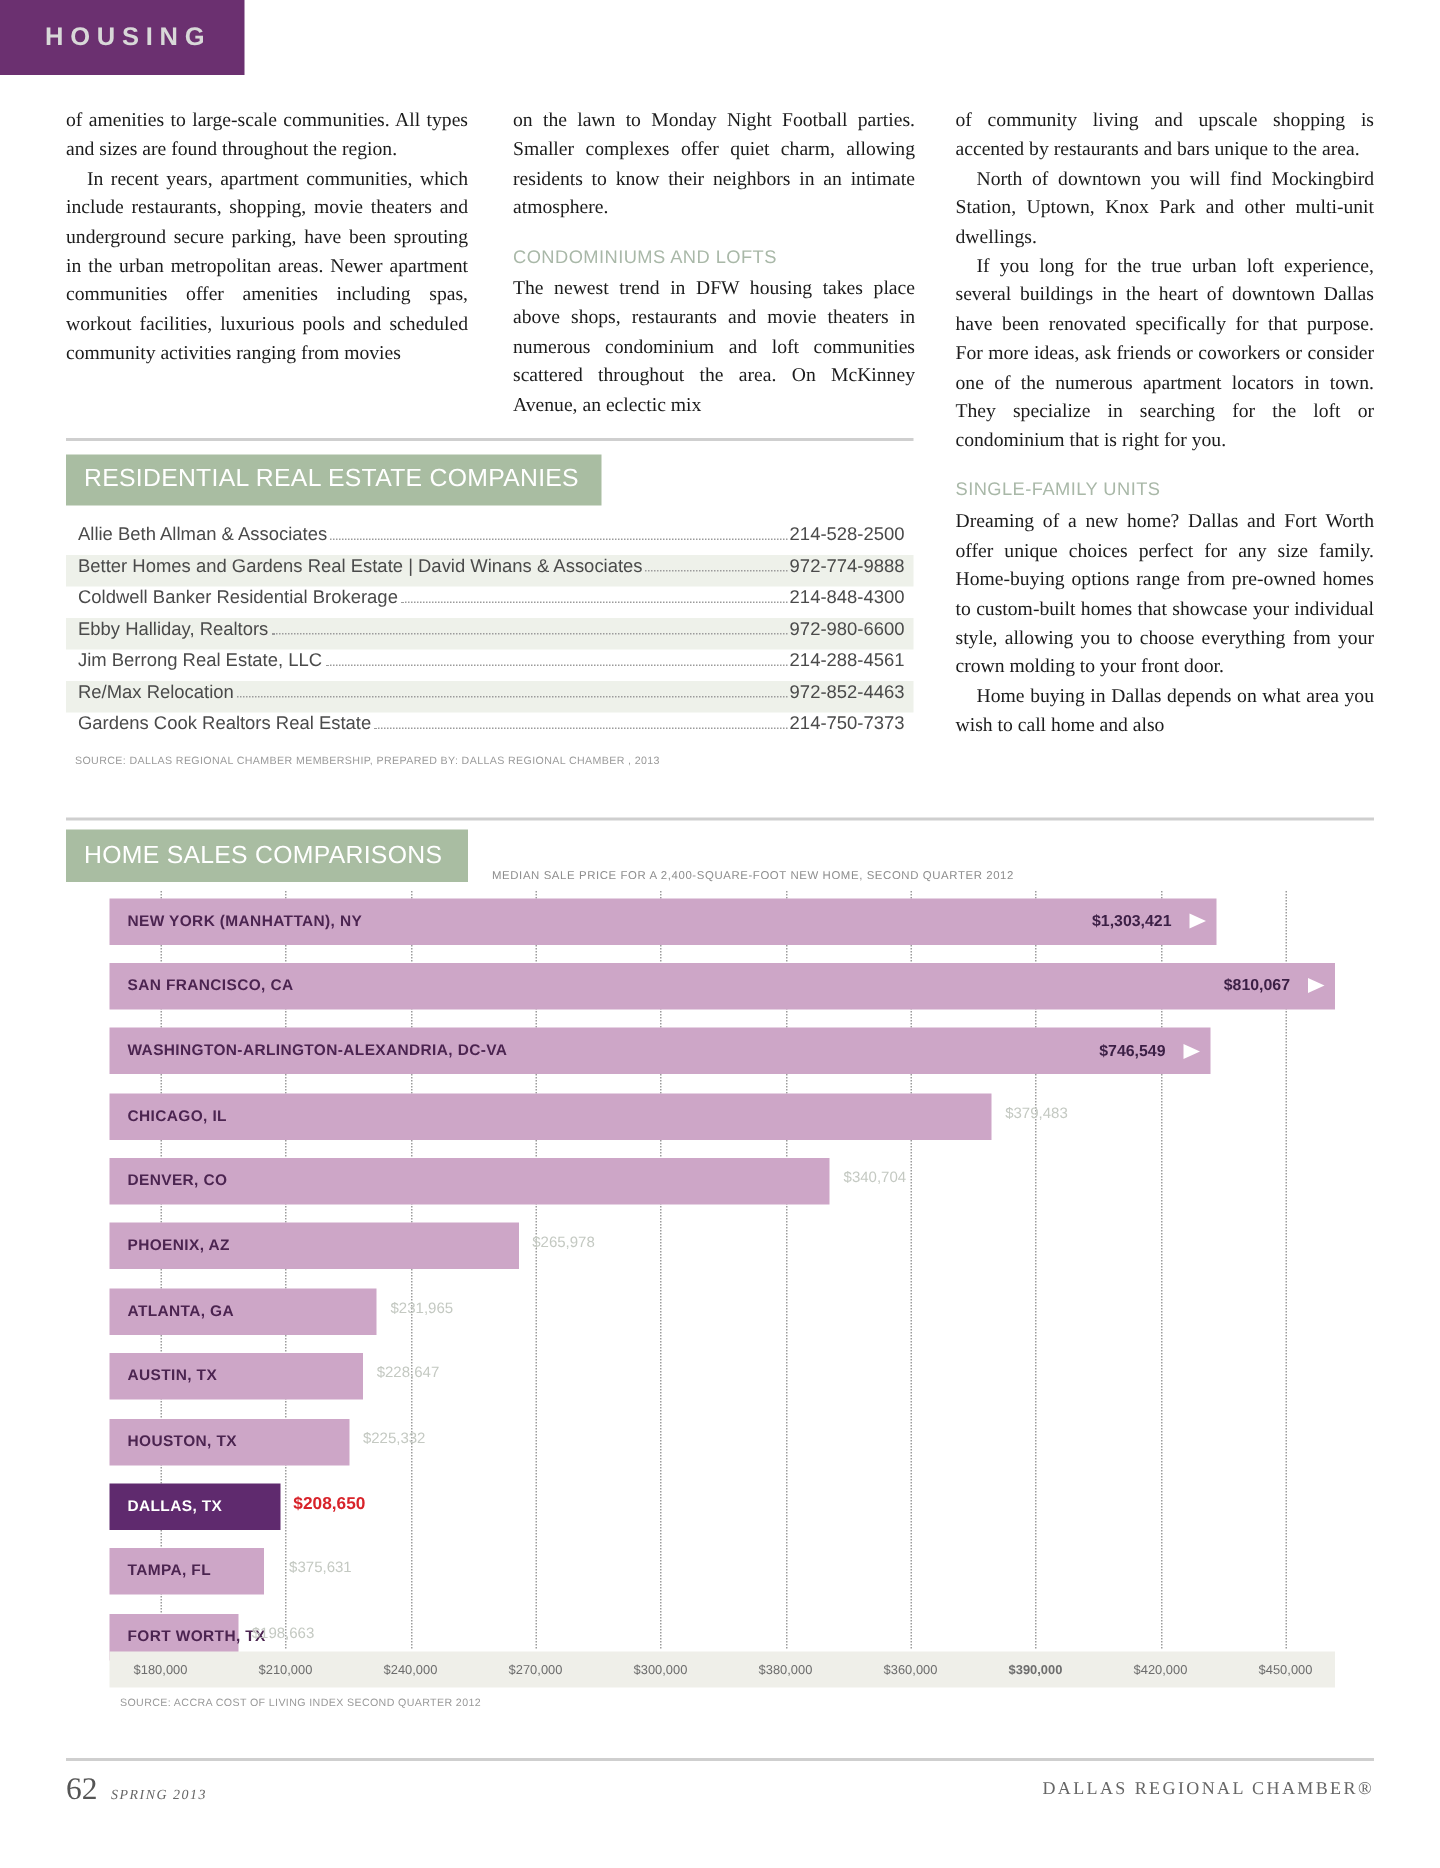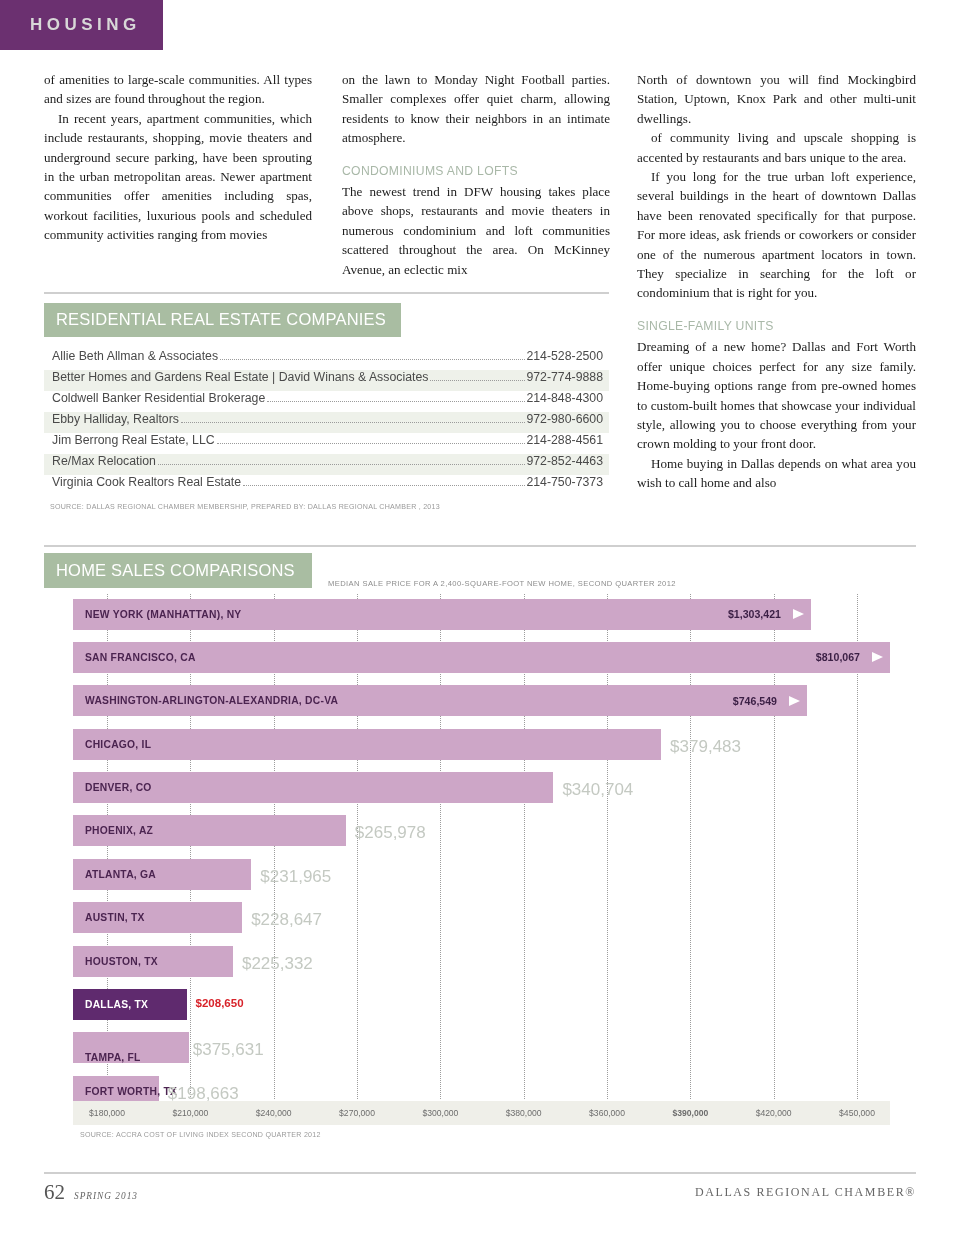--- a/index.html
+++ b/index.html
@@ -133,21 +133,21 @@
   .bar-arrow {
     position: absolute; right: 7px; top: 50%;
     transform: translateY(-50%);
     width: 0; height: 0;
     border-top: 5px solid transparent;
     border-bottom: 5px solid transparent;
     border-left: 11px solid #ffffff;
   }
   .bar-value-out {
     position: absolute; top: 13px;
-    font-size: 17px; color: #c4c9c2; white-space: nowrap;
+    font-size: 10px; color: #c4c9c2; white-space: nowrap;
   }
   .bar-value-out.red { color: #d8232a; font-weight: bold; font-size: 11.5px; }
 
   .axis {
     position: absolute; left: 29px; top: 507px;
     width: 817px; height: 24px; background: #efefe9;
   }
   .tick {
     position: absolute; top: 7px;
     font-size: 8.6px; color: #6d6d6d;
@@ -200,22 +200,22 @@
       <p>In recent years, apartment communities, which include restaurants, shopping, movie theaters and underground secure parking, have been sprouting in the urban metropolitan areas. Newer apartment communities offer amenities including spas, workout facilities, luxurious pools and scheduled community activities ranging from movies</p>
     </div>
 
     <div class="col col-2">
       <p>on the lawn to Monday Night Football parties. Smaller complexes offer quiet charm, allowing residents to know their neighbors in an intimate atmosphere.</p>
       <div class="subhead">CONDOMINIUMS AND LOFTS</div>
       <p>The newest trend in DFW housing takes place above shops, restaurants and movie theaters in numerous condominium and loft communities scattered throughout the area. On McKinney Avenue, an eclectic mix</p>
     </div>
 
     <div class="col col-3">
+      <p>of community living and upscale shopping is accented by restaurants and bars unique to the area.</p>
       <p>North of downtown you will find Mockingbird Station, Uptown, Knox Park and other multi-unit dwellings.</p>
-      <p>of community living and upscale shopping is accented by restaurants and bars unique to the area.</p>
       <p>If you long for the true urban loft experience, several buildings in the heart of downtown Dallas have been renovated specifically for that purpose. For more ideas, ask friends or coworkers or consider one of the numerous apartment locators in town. They specialize in searching for the loft or condominium that is right for you.</p>
       <div class="subhead">SINGLE-FAMILY UNITS</div>
       <p>Dreaming of a new home? Dallas and Fort Worth offer unique choices perfect for any size family. Home-buying options range from pre-owned homes to custom-built homes that showcase your individual style, allowing you to choose everything from your crown molding to your front door.</p>
       <p>Home buying in Dallas depends on what area you wish to call home and also</p>
     </div>
   </div>
 
   <div class="re-block">
     <div class="re-rule"></div>
     <div class="re-head">
@@ -246,21 +246,21 @@
           <span class="re-name">Jim Berrong Real Estate, LLC</span>
           <span class="re-dots"></span>
           <span class="re-phone">214-288-4561</span>
         </div>
         <div class="re-row">
           <span class="re-name">Re/Max Relocation</span>
           <span class="re-dots"></span>
           <span class="re-phone">972-852-4463</span>
         </div>
         <div class="re-row">
-          <span class="re-name">Virginia Cook Realtors Real Estate</span>
+          <span class="re-name">Gardens Cook Realtors Real Estate</span>
           <span class="re-dots"></span>
           <span class="re-phone">214-750-7373</span>
         </div>
       </div>
     <div class="re-source">SOURCE: DALLAS REGIONAL CHAMBER  MEMBERSHIP, PREPARED BY: DALLAS REGIONAL CHAMBER , 2013</div>
   </div>
 
   <div class="chart-block">
     <div class="chart-rule"></div>
     <div class="chart-headrow">
@@ -341,21 +341,21 @@
             </div>
             <span class="bar-value-out" style="left: 197.922px;">$225,332</span>
           </div>
           <div class="brow">
             <div class="bar highlight" style="width: 113.583px;">
               <span class="bar-label">DALLAS, TX</span>
             </div>
             <span class="bar-value-out red" style="left: 151.583px;">$208,650</span>
           </div>
           <div class="brow">
-            <div class="bar" style="width: 116px; align-items: flex-end;">
+            <div class="bar" style="width: 103px;">
               <span class="bar-label">TAMPA, FL</span>
             </div>
             <span class="bar-value-out" style="left: 148.736px;">$375,631</span>
           </div>
           <div class="brow">
             <div class="bar" style="width: 85.8417px;">
               <span class="bar-label">FORT WORTH, TX</span>
             </div>
             <span class="bar-value-out" style="left: 123.842px;">$198,663</span>
           </div>

